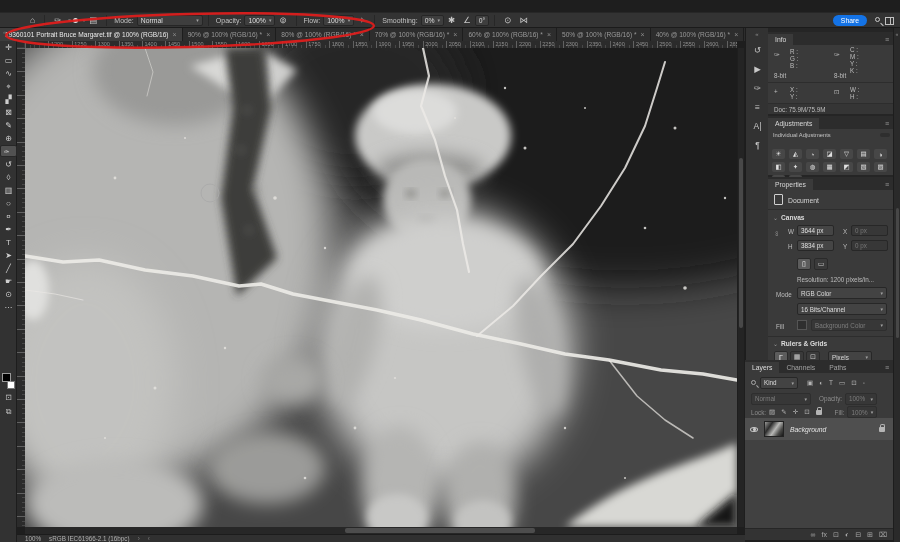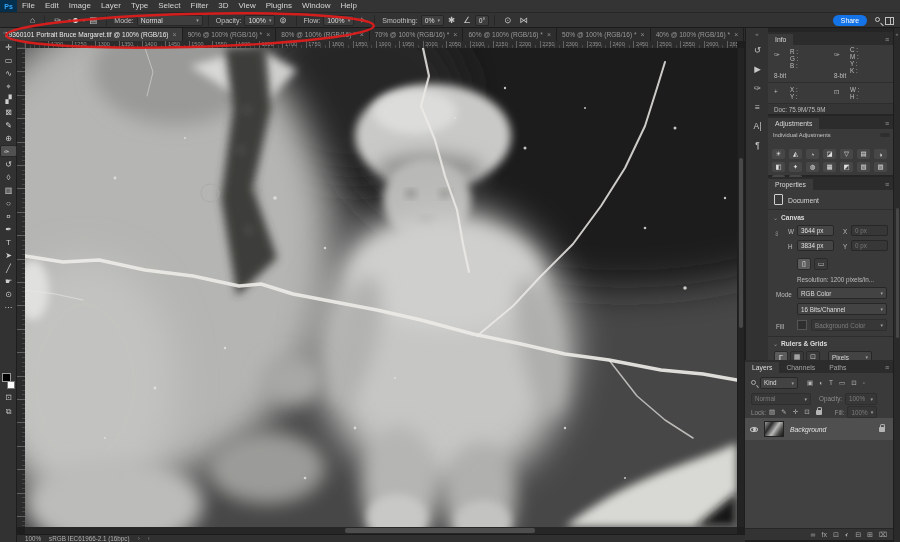--- a/index.html
+++ b/index.html
@@ -133,37 +133,20 @@
   #rs-thumb { position:absolute; left:2px; top:180px; width:3px; height:130px; background:#474747; border-radius:2px; }
 
   
   #annotation { left:0; top:0; width:900px; height:542px; pointer-events:none; z-index:50; }
 </style>
 </head>
 <body>
 
 <div id="stage">
 
-  <div id="menubar" class="abs">
-    <div id="pslogo">Ps</div>
-    <div id="menu-items" style="display:flex">
-        <div class="menu-item">File</div>
-        <div class="menu-item">Edit</div>
-        <div class="menu-item">Image</div>
-        <div class="menu-item">Layer</div>
-        <div class="menu-item">Type</div>
-        <div class="menu-item">Select</div>
-        <div class="menu-item">Filter</div>
-        <div class="menu-item">3D</div>
-        <div class="menu-item">View</div>
-        <div class="menu-item">Plugins</div>
-        <div class="menu-item">Window</div>
-        <div class="menu-item">Help</div>
-      </div>
-  </div>
 
   <div id="optionsbar" class="abs">
     <span class="ob-ic" style="margin-left:30px">⌂</span>
     <span class="ob-sep"></span>
     <span class="ob-ic">✑</span>
     <span class="caret">▾</span>
     <span class="dot"></span>
     <span class="caret">▾</span>
     <span class="ob-ic">▤</span>
     <span class="ob-sep"></span>

